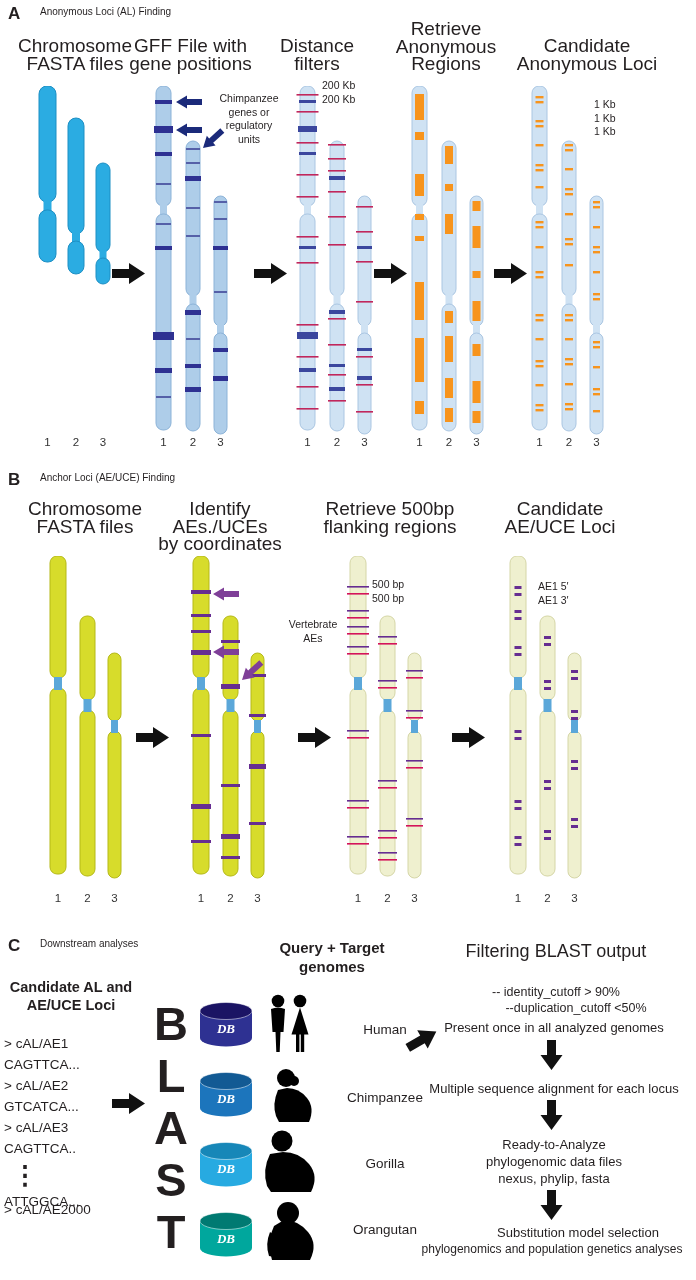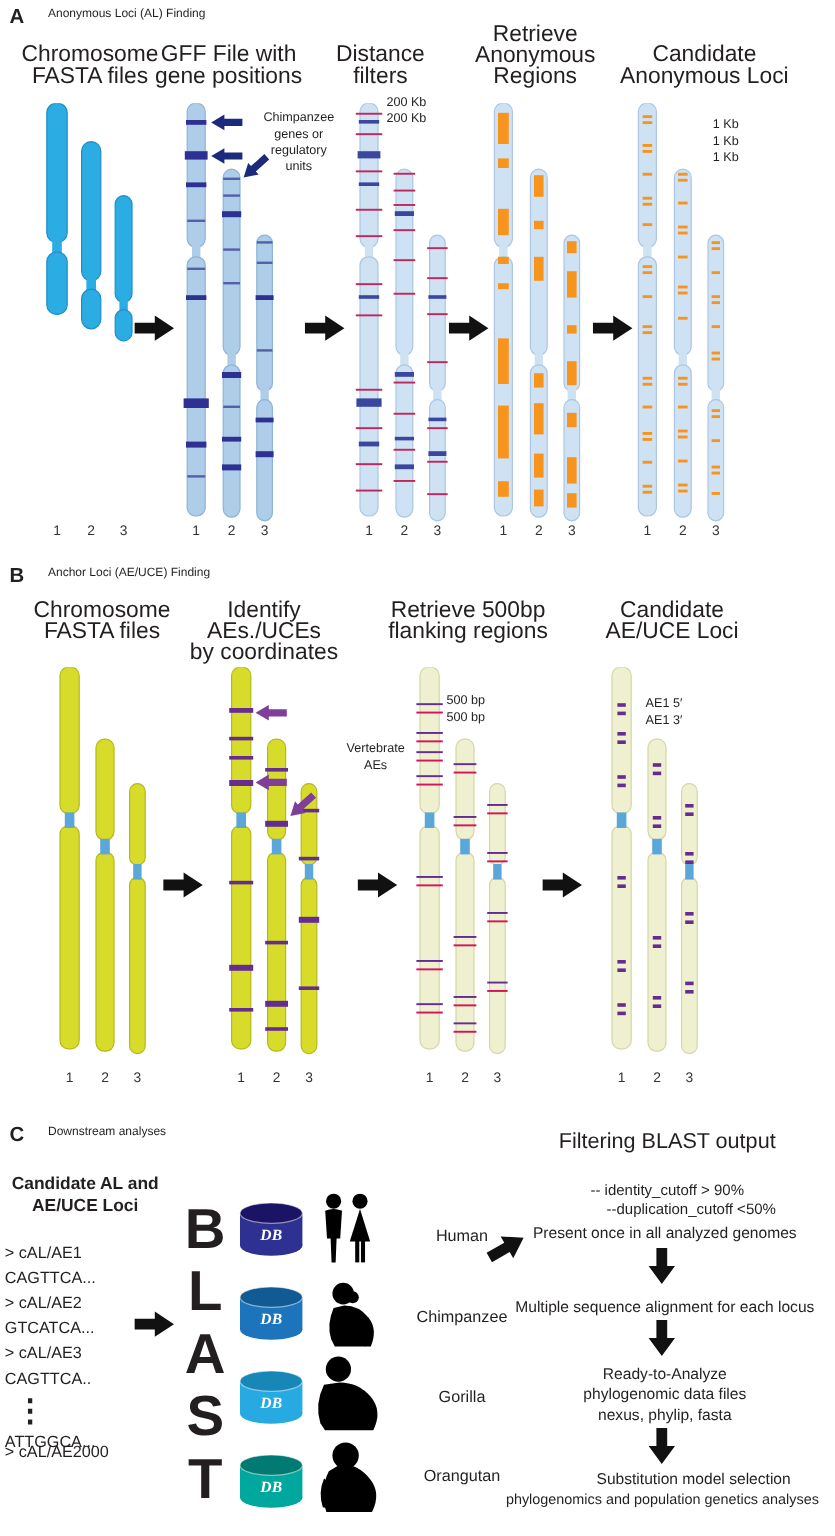--- a/index.html
+++ b/index.html
@@ -525,20 +525,22 @@
   <ellipse cx="28" cy="9" rx="26" ry="8.5" stroke="#ffffff" stroke-opacity="0.5" fill="#1787b8"></ellipse>
   <text x="28" y="31" class="db-text">DB</text>
 </svg>
 <svg class="abs" style="left:198px;top:1212px" width="56" height="46">
   <ellipse cx="28" cy="36" rx="26" ry="8.5" fill="#00a79d"></ellipse>
   <rect x="2" y="9" width="52" height="27" fill="#00a79d"></rect>
   <ellipse cx="28" cy="9" rx="26" ry="8.5" stroke="#ffffff" stroke-opacity="0.5" fill="#007a72"></ellipse>
   <text x="28" y="31" class="db-text">DB</text>
 </svg>
 
+<div class="abs genomes-header pre center" style="left:266px;top:938px;width:132px">Query + Target
+genomes</div>
 
 <svg class="abs" style="left:266px;top:994px" width="48" height="60">
   <g fill="#000">
     <circle cx="12" cy="7" r="6.3"></circle>
     <path d="M5,15 q7,-3 14,0 l-1.5,23 h-3 l-0.8,20 h-3.4 l-0.8,-20 h-3 Z"></path>
     <circle cx="34" cy="7" r="6.3"></circle>
     <path d="M34,13.5 l8.5,27 h-17 Z"></path>
     <rect x="30" y="40" width="3.4" height="18"></rect>
         <rect x="34.8" y="40" width="3.4" height="18"></rect>
   </g>

